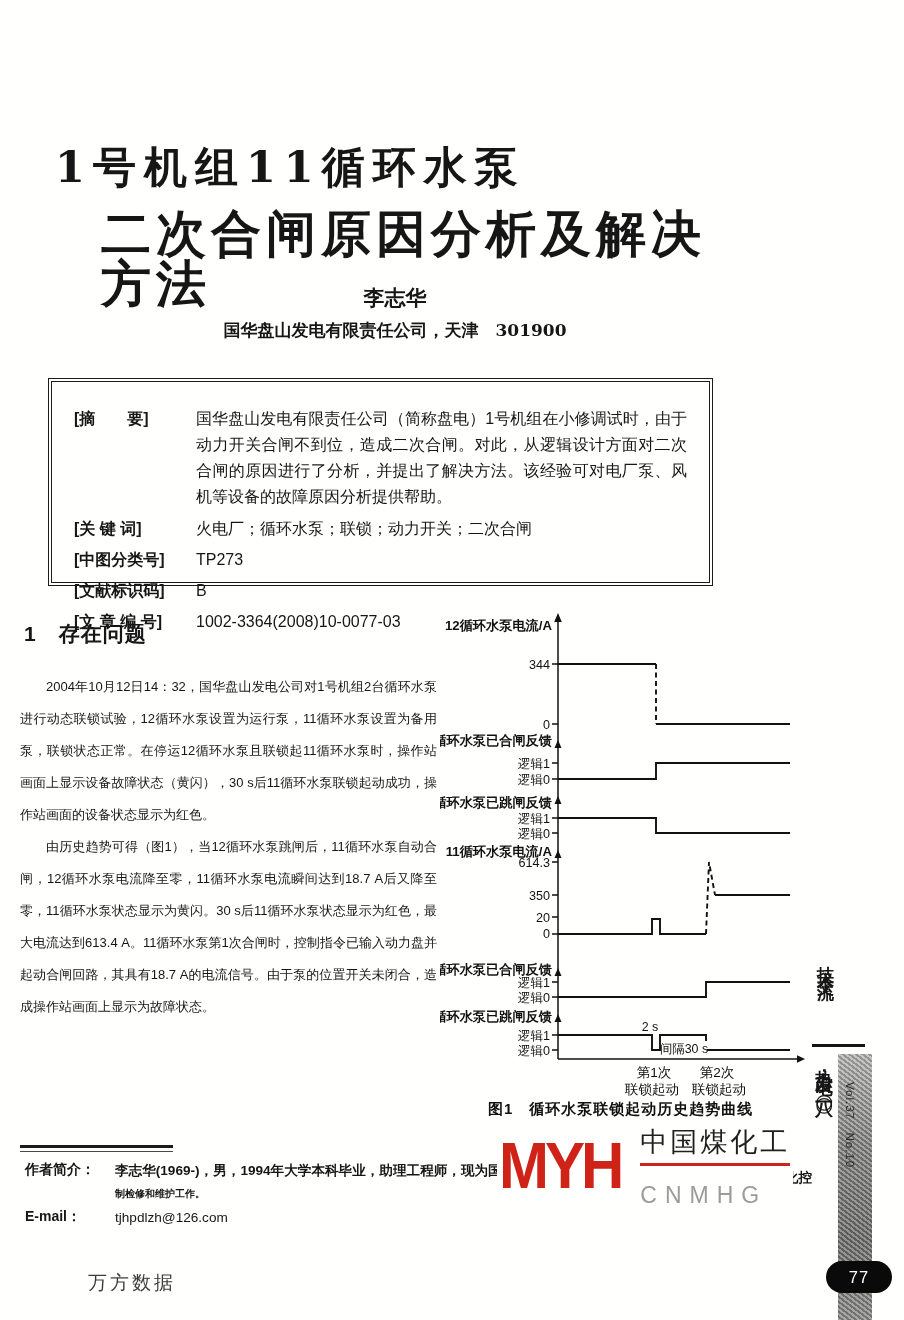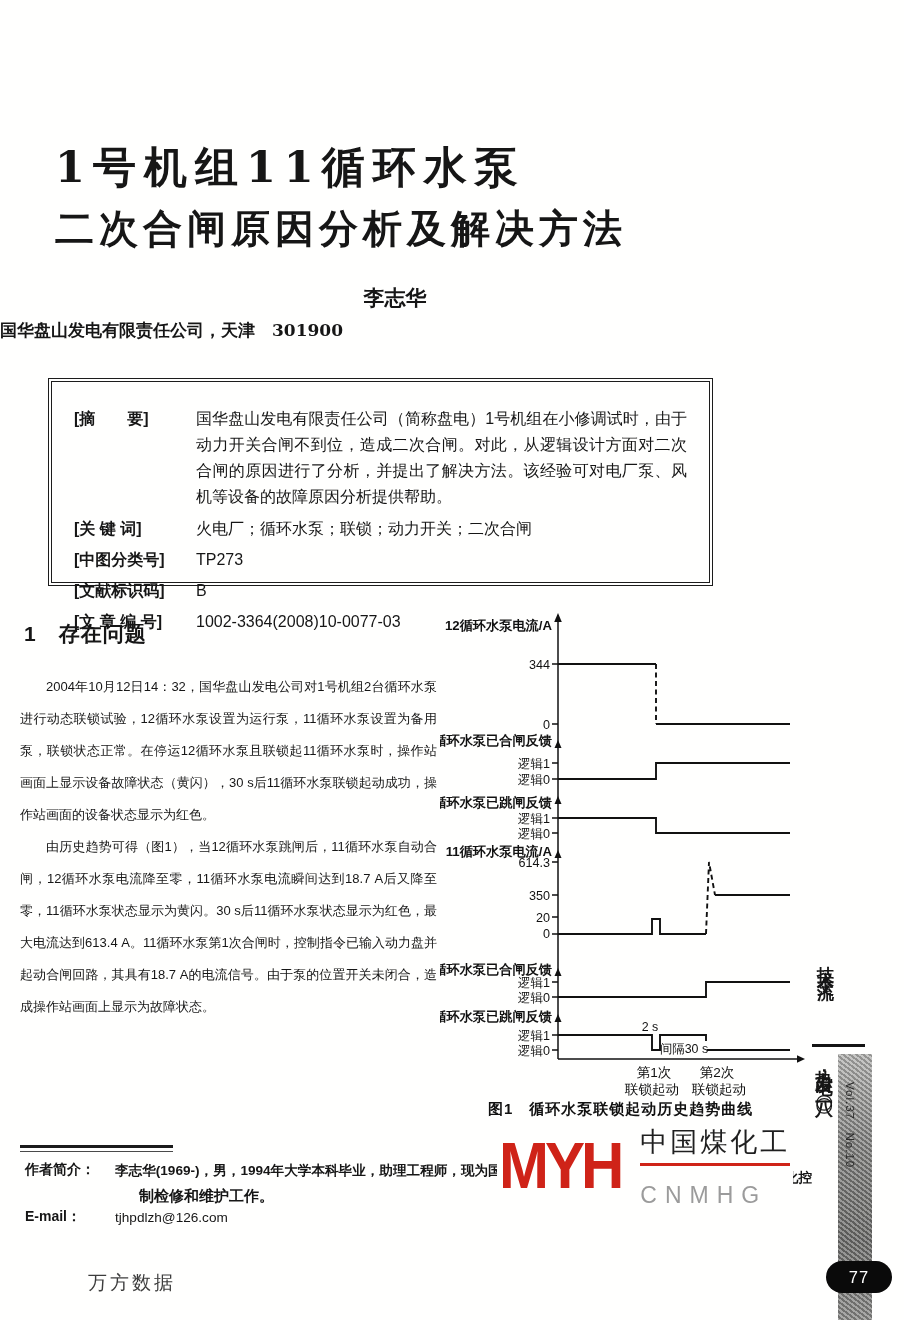--- a/index.html
+++ b/index.html
@@ -4,24 +4,24 @@
 <style>
   html,body{margin:0;padding:0;background:#e8e8e4;}
   .page{
     position:relative;width:904px;height:1320px;margin:0 auto;
     background:#fffffe;overflow:hidden;color:#161616;
     font-family:"Liberation Sans","DejaVu Sans",sans-serif;
   }
   
   .title-block{position:absolute;left:55px;top:146px;width:700px;}
   .title-l1{font-family:"DejaVu Serif","Liberation Serif",serif;font-weight:bold;font-size:43px;letter-spacing:8px;line-height:1;}
-  .title-l2{font-family:"DejaVu Serif","Liberation Serif",serif;font-weight:bold;font-size:39px;letter-spacing:5px;line-height:1;margin-top:20px;}
+  .title-l2{font-family:"DejaVu Serif","Liberation Serif",serif;font-weight:bold;font-size:50px;letter-spacing:5px;line-height:1;margin-top:20px;margin-left:46px;}
   .byline{position:absolute;left:0;top:284px;width:790px;text-align:center;
     font-family:"DejaVu Serif","Liberation Serif",serif;font-weight:bold;font-size:21px;}
-  .affil{position:absolute;left:0;top:319px;width:790px;text-align:left;
+  .affil{position:absolute;left:0;top:319px;width:790px;text-align:center;
     font-family:"DejaVu Serif","Liberation Serif",serif;font-weight:bold;font-size:17px;}
   
   .abs-box{position:absolute;left:48px;top:378px;width:665px;height:208px;
     border:4px double #1c1c1c;box-sizing:border-box;padding:24px 22px 8px 22px;font-size:16px;}
   .ab-row{display:flex;margin-top:6px;}
   .ab-row:first-child{margin-top:0;}
   .ab-label{width:122px;flex-shrink:0;font-weight:bold;line-height:26px;}
   .ab-content{flex:1;text-align:justify;line-height:26px;}
   .ab-single{line-height:25px;}
   
@@ -48,21 +48,21 @@
       linear-gradient(180deg,#b5b5b3,#848482 35%,#6e6e6c 70%,#8c8c8a);}
   .page-badge{position:absolute;left:826px;top:1261px;width:66px;height:32px;background:#0a0a0a;
     border-radius:17px;z-index:4;display:flex;align-items:center;justify-content:center;
     color:#fff;font-size:16.5px;letter-spacing:1px;}
   
   .foot-rule{position:absolute;left:20px;top:1145px;width:153px;height:3px;
     border-top:3px solid #1b1b1b;border-bottom:1px solid #4a4a4a;box-sizing:content-box;}
   .bio-label{position:absolute;left:25px;top:1161px;font-size:14px;font-weight:bold;}
   .bio-l1{position:absolute;left:115px;top:1162px;width:560px;font-size:13.6px;font-weight:bold;white-space:nowrap;overflow:hidden;}
   .bio-l1-tail{position:absolute;left:744px;top:1169px;font-size:13.6px;font-weight:bold;white-space:nowrap;}
-  .bio-l2{position:absolute;left:115px;top:1187px;font-size:15px;font-weight:bold;margin-left:24px;}
+  .bio-l2{position:absolute;left:115px;top:1187px;font-size:10px;font-weight:bold;}
   .email-label{position:absolute;left:25px;top:1208px;font-size:14px;font-weight:bold;}
   .email-val{position:absolute;left:115px;top:1210px;font-size:13.6px;}
   .scan-mark{position:absolute;left:88px;top:1270px;font-size:19px;color:#3c3c3c;letter-spacing:3px;}
   
   .wm{position:absolute;left:497px;top:1120px;width:296px;height:92px;background:#fffffe;
     display:flex;align-items:center;z-index:1;gap:12px;}
   .wm-logo{color:#cf2318;font-weight:bold;font-size:60px;line-height:0.92;
     font-family:"Liberation Sans",sans-serif;letter-spacing:-4px;transform:scaleY(1.08);margin:0 8px 0 2px;}
   .wm-right{display:flex;flex-direction:column;}
   .wm-cn{font-size:27px;color:#1f1f1f;letter-spacing:3px;border-bottom:3px solid #cf2318;padding-bottom:3px;}

